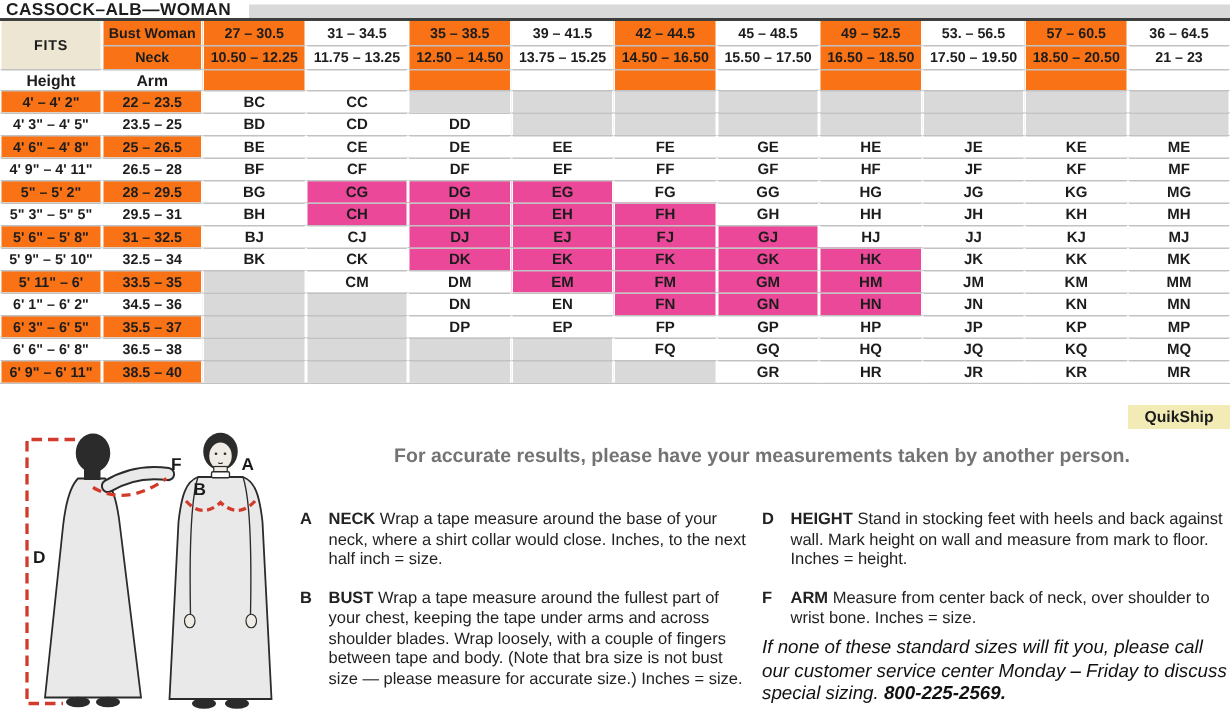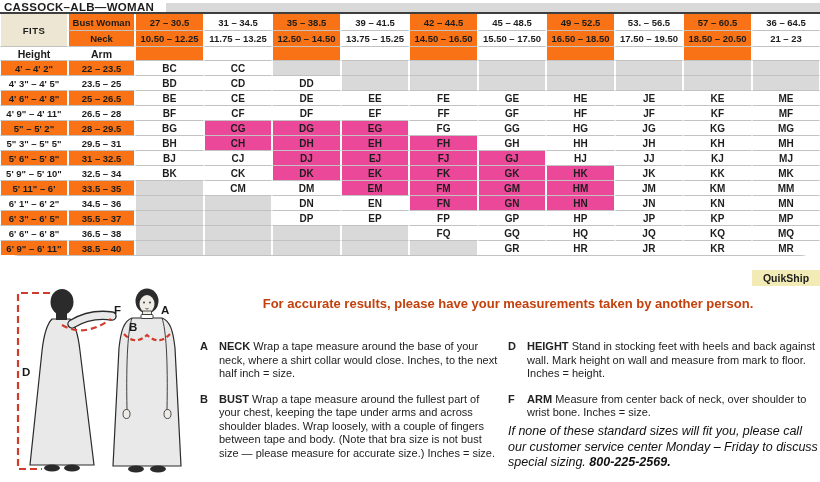--- a/index.html
+++ b/index.html
@@ -33,37 +33,37 @@
   td:first-child, th:first-child { border-left: none; }
   .fits-cell { background: #ece6d2; font-size: 11px; letter-spacing: .5px; }
   .right-lab { text-align: right; padding-right: 6px; font-size: 10.5px; background: #f97316; margin-top: 40px; }
   .height-lab { text-align: left; padding-left: 5px; background: #fff; }
   .arm-lab { background: #fff; }
   th.h-col { text-align: left; padding-left: 5px; font-weight: bold; }
   .bg-cream { background: #f97316; }
   .bg-white { background: #ffffff; }
   .bg-gray  { background: #d9d9d9; }
   .bg-yellow{ background: #ec4899; }
-  .size-chart { border-bottom: 1px solid #c2c2c2; border-radius: 19px; }
+  .size-chart { border-bottom: 1px solid #c2c2c2; }
 
   
   .quikship-row { position: relative; height: 16px; margin-top: 14px; }
   .quikship-cell {
     position: absolute; left: 752px; top: 0; width: 68px; height: 16px;
     background: #f2ebb5; font-size: 10.5px; font-weight: bold;
     text-align: center; line-height: 16px;
   }
 
   
   .bottom { position: relative; height: 200px; margin-top: 4px; }
   .figure-wrap { position: absolute; left: 0; top: -2px; width: 196px; height: 204px; }
   .fig-label { position: absolute; font-size: 11.5px; font-weight: bold; color: #1a1a1a; }
 
   .intro { position: absolute; left: 196px; top: 6px; width: 624px; text-align: center;
-           font-size: 13px; font-weight: bold; line-height: 16px; color: #c2410c; }
+           font-size: 13px; font-weight: bold; line-height: 16px; color: #737373; }
 
   .notes-col { position: absolute; top: 50px; font-size: 11px; line-height: 13.5px; color: #222; }
   .col-a { left: 200px; width: 302px; }
   .col-b { left: 508px; width: 312px; }
   .note { position: relative; padding-left: 19px; margin-bottom: 12px; }
   .note .letter { position: absolute; left: 0; top: 0; font-weight: bold; }
   .note .term { font-weight: bold; }
 
   .special-note { position: absolute; left: 508px; top: 134px; width: 312px;
                   font-style: italic; font-size: 12.5px; line-height: 15.5px; color: #111; }

